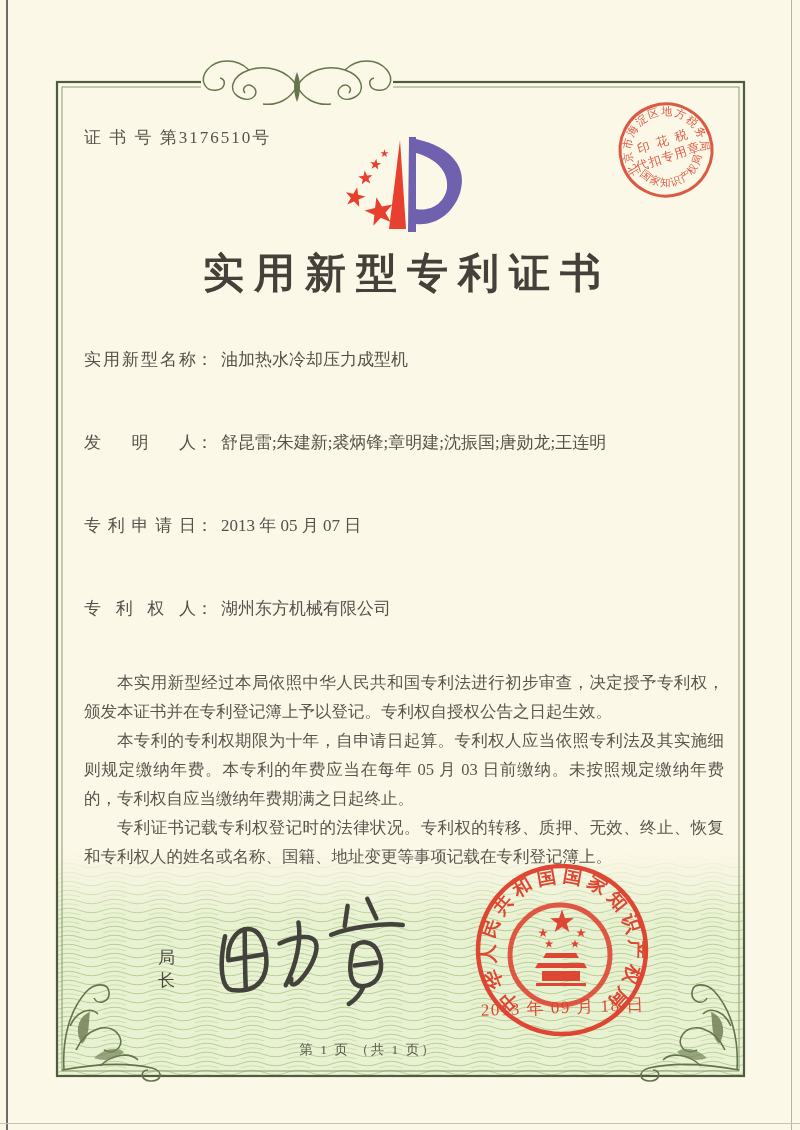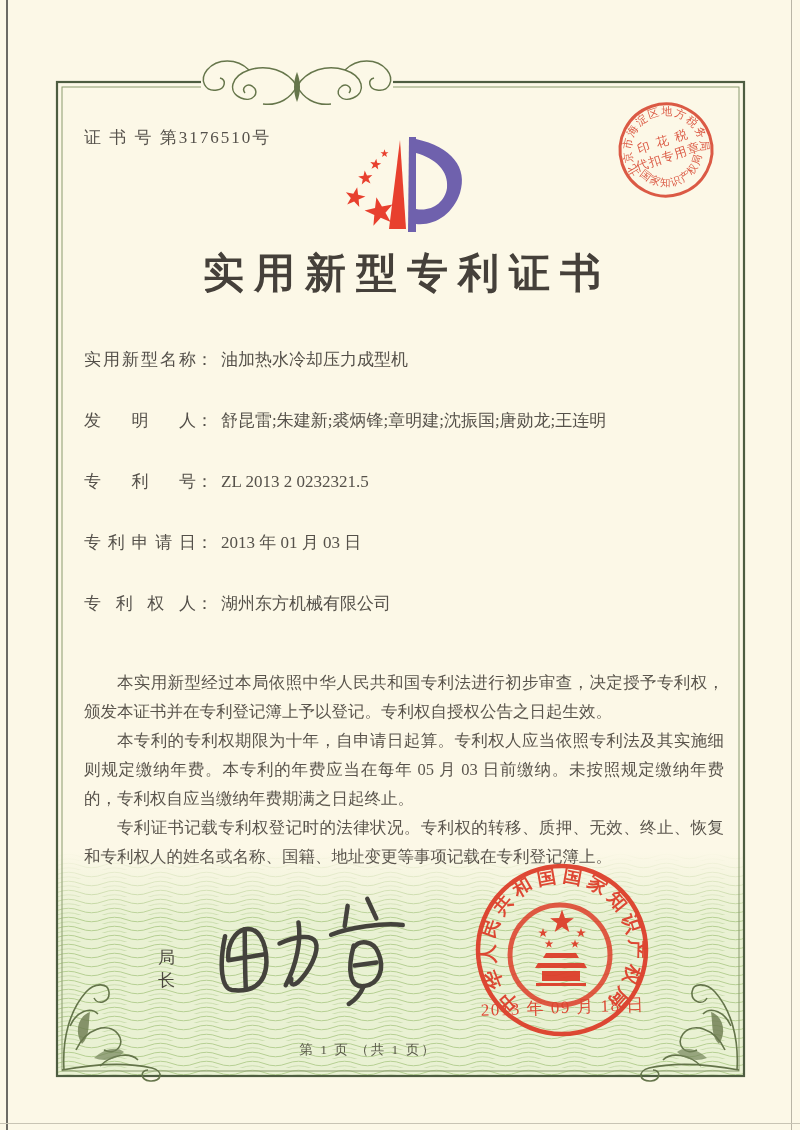--- a/index.html
+++ b/index.html
@@ -5,21 +5,21 @@
   html,body{margin:0;padding:0;background:#8a8a84;}
   .page{position:relative;width:800px;height:1130px;background:#fcf8e7;overflow:hidden;
         font-family:"Liberation Serif","DejaVu Serif",serif;color:#4c4843;}
   .scan-left{position:absolute;left:6px;top:0;width:2px;height:100%;background:#2f2f2c;opacity:.7;}
   .scan-right{position:absolute;right:8px;top:0;width:1px;height:100%;background:#b9b5a6;}
   .scan-bottom{position:absolute;left:0;bottom:6px;width:100%;height:1px;background:#c8c4b4;}
   .abs{position:absolute;}
   .cert-no{left:84px;top:126px;font-size:17px;letter-spacing:2px;color:#56524c;text-align:right;}
   .title{left:0;right:0;top:246px;text-align:center;font-size:41px;font-weight:600;
          letter-spacing:10px;padding-left:14px;color:#45403a;}
-  .fields{left:84px;top:348px;width:640px;display:flex;flex-direction:column;gap:38px;
+  .fields{left:84px;top:348px;width:640px;display:flex;flex-direction:column;gap:60px;
           font-size:17px;color:#55514a;z-index:3;}
   .frow{white-space:nowrap;}
   .flabel{display:inline-block;width:112px;text-align:justify;text-align-last:justify;color:#54504a;}
   .fcolon{margin-right:8px;}
   .paras{left:84px;top:668px;width:640px;font-size:16.5px;line-height:1.76;color:#5a554d;
          text-align:justify;z-index:3;}
   .paras p{margin:0;text-indent:2em;}
   .band-svg{left:57px;top:852px;z-index:1;}
   .overlay-svg{left:0;top:0;z-index:2;pointer-events:none;}
   .logo-svg{left:318px;top:130px;z-index:3;}
@@ -122,22 +122,21 @@
     </g>
   </svg>
 
   <div class="abs cert-no">证 书 号 第3176510号</div>
 
   <div class="abs title">实用新型专利证书</div>
 
   <div class="abs fields">
     <div class="frow"><span class="flabel">实用新型名称</span><span class="fcolon">：</span><span>油加热水冷却压力成型机</span></div>
     <div class="frow"><span class="flabel">发明人</span><span class="fcolon">：</span><span>舒昆雷;朱建新;裘炳锋;章明建;沈振国;唐勋龙;王连明</span></div>
-    <div class="frow"><span class="flabel">专利号</span><span class="fcolon">：</span><span>ZL 2013 2 0232321.5</span></div>
-    <div class="frow"><span class="flabel">专利申请日</span><span class="fcolon">：</span><span>2013 年 01 月 03 日</span></div>
+    <div class="frow"><span class="flabel">专利申请日</span><span class="fcolon">：</span><span>2013 年 05 月 07 日</span></div>
     <div class="frow"><span class="flabel">专利权人</span><span class="fcolon">：</span><span>湖州东方机械有限公司</span></div>
   </div>
 
   <div class="abs paras">
     <p>本实用新型经过本局依照中华人民共和国专利法进行初步审查，决定授予专利权，颁发本证书并在专利登记簿上予以登记。专利权自授权公告之日起生效。</p>
     <p>本专利的专利权期限为十年，自申请日起算。专利权人应当依照专利法及其实施细则规定缴纳年费。本专利的年费应当在每年 05 月 03 日前缴纳。未按照规定缴纳年费的，专利权自应当缴纳年费期满之日起终止。</p>
     <p>专利证书记载专利权登记时的法律状况。专利权的转移、质押、无效、终止、恢复和专利权人的姓名或名称、国籍、地址变更等事项记载在专利登记簿上。</p>
   </div>
 
   <div class="abs sig-area">

